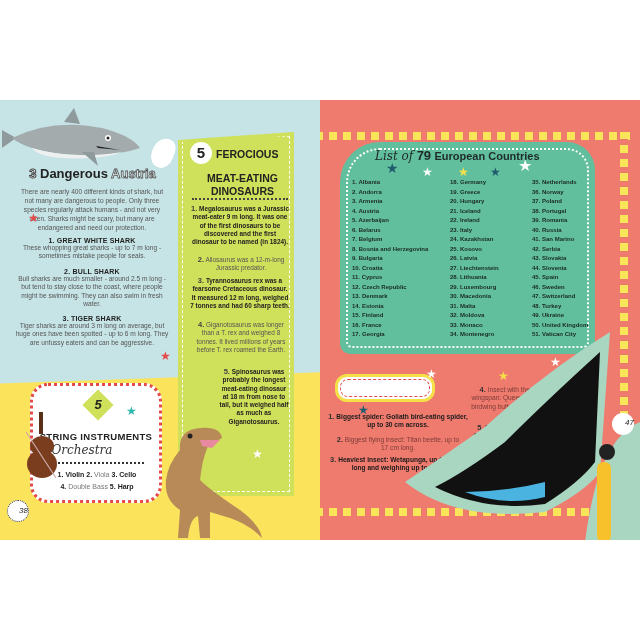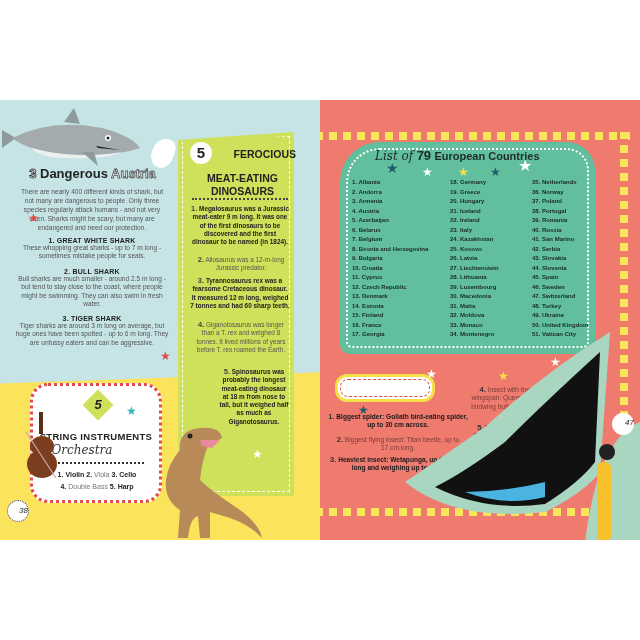--- a/index.html
+++ b/index.html
@@ -22,21 +22,21 @@
 .sharks-title .hl{color:#e8f4f5;-webkit-text-stroke:0.8px #555}
 .intro{position:absolute;left:16px;top:87px;width:152px;text-align:center;font-size:6.6px;line-height:9px;color:#555}
 .shark-item{position:absolute;left:14px;width:156px;text-align:center}
 .shark-item h4{font-size:7px;font-weight:bold;color:#222;letter-spacing:.2px}
 .shark-item p{font-size:6.6px;line-height:8.4px;color:#555}
 
 .dino-card{position:absolute;left:178px;top:32px;width:116px;height:364px;background:#cfe05a;clip-path:polygon(0 8px,100% 0,100% 100%,0 100%)}
 .dino-card .dash{position:absolute;inset:4px;border:1.5px dashed #fff;clip-path:polygon(0 6px,100% 0,100% 100%,0 100%)}
 .dino-head{position:absolute;left:190px;top:42px;width:100px}
 .dino-badge{position:absolute;left:0;top:0;width:22px;height:22px;border-radius:50%;background:#fff;font-weight:bold;font-size:15px;text-align:center;line-height:22px}
-.dino-title{position:absolute;left:26px;top:6px;width:80px;font-weight:bold;font-size:10.5px;line-height:12.5px;color:#222;text-align:right}
+.dino-title{position:absolute;left:26px;top:6px;width:80px;font-weight:bold;font-size:10.5px;line-height:12.5px;color:#222;text-align:left}
 .dino-title2{position:absolute;left:0;top:30px;width:105px;font-weight:bold;font-size:10.5px;line-height:12.5px;text-align:center}
 .dino-dots{position:absolute;left:192px;top:98px;width:96px;border-top:2px dotted #444}
 .dino-item{position:absolute;text-align:center;font-size:6.4px;line-height:8.3px}
 .dino-item.b{font-weight:bold;color:#222}
 .dino-item.l{color:#555}
 .dino-item .n{font-weight:bold;color:#444;font-size:7.5px}
 
 .strings-card{position:absolute;left:30px;top:283px;width:132px;height:120px;background:#fff;border-radius:18px;border:3px dotted #e54a4a}
 .diamond{position:absolute;left:87px;top:294px;width:22px;height:22px;background:#cfe05a;transform:rotate(45deg)}
 .diamond-num{position:absolute;left:87px;top:294px;width:22px;height:22px;text-align:center;line-height:22px;font-weight:bold;font-size:13px;font-style:italic}

